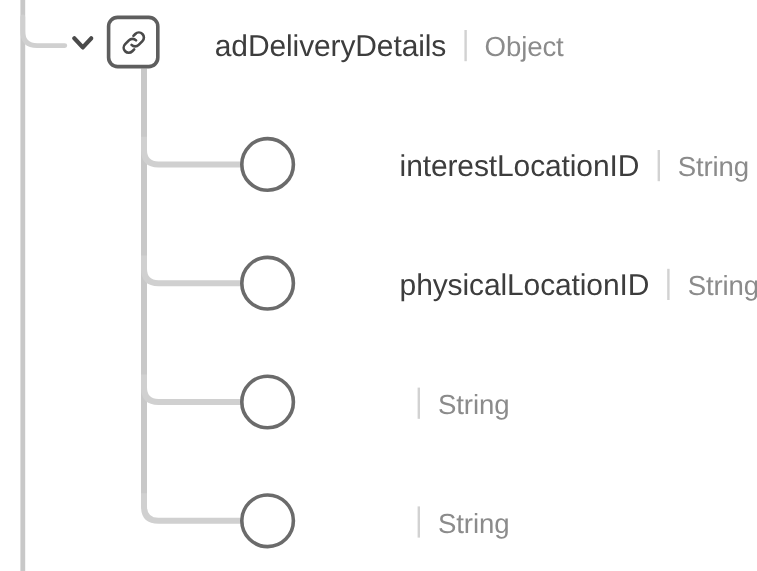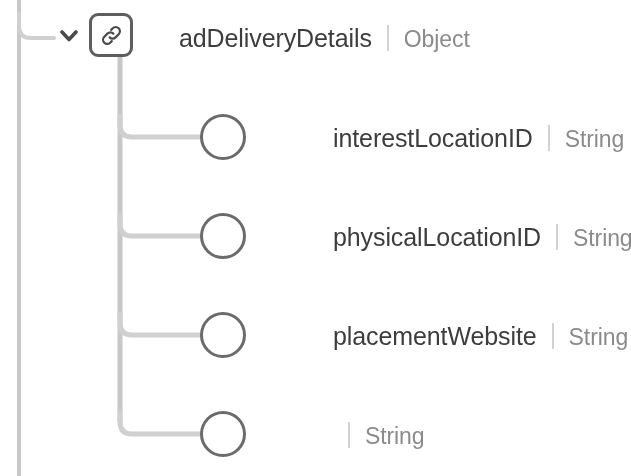--- a/index.html
+++ b/index.html
@@ -174,21 +174,20 @@
 
   <div class="child-circle" style="top:213px;"></div>
   <div class="node-label-group child-label-group" style="top:220px;">
     <span class="label-name">physicalLocationID</span>
     <span class="label-sep"></span>
     <span class="label-type">String</span>
   </div>
 
   <div class="child-circle" style="top:312px;"></div>
   <div class="node-label-group child-label-group" style="top:319px;">
-    <span class="label-name">placementWebsite</span>
     <span class="label-sep"></span>
     <span class="label-type">String</span>
   </div>
 
   <div class="child-circle" style="top:411px;"></div>
   <div class="node-label-group child-label-group" style="top:418px;">
     <span class="label-sep"></span>
     <span class="label-type">String</span>
   </div>
 

